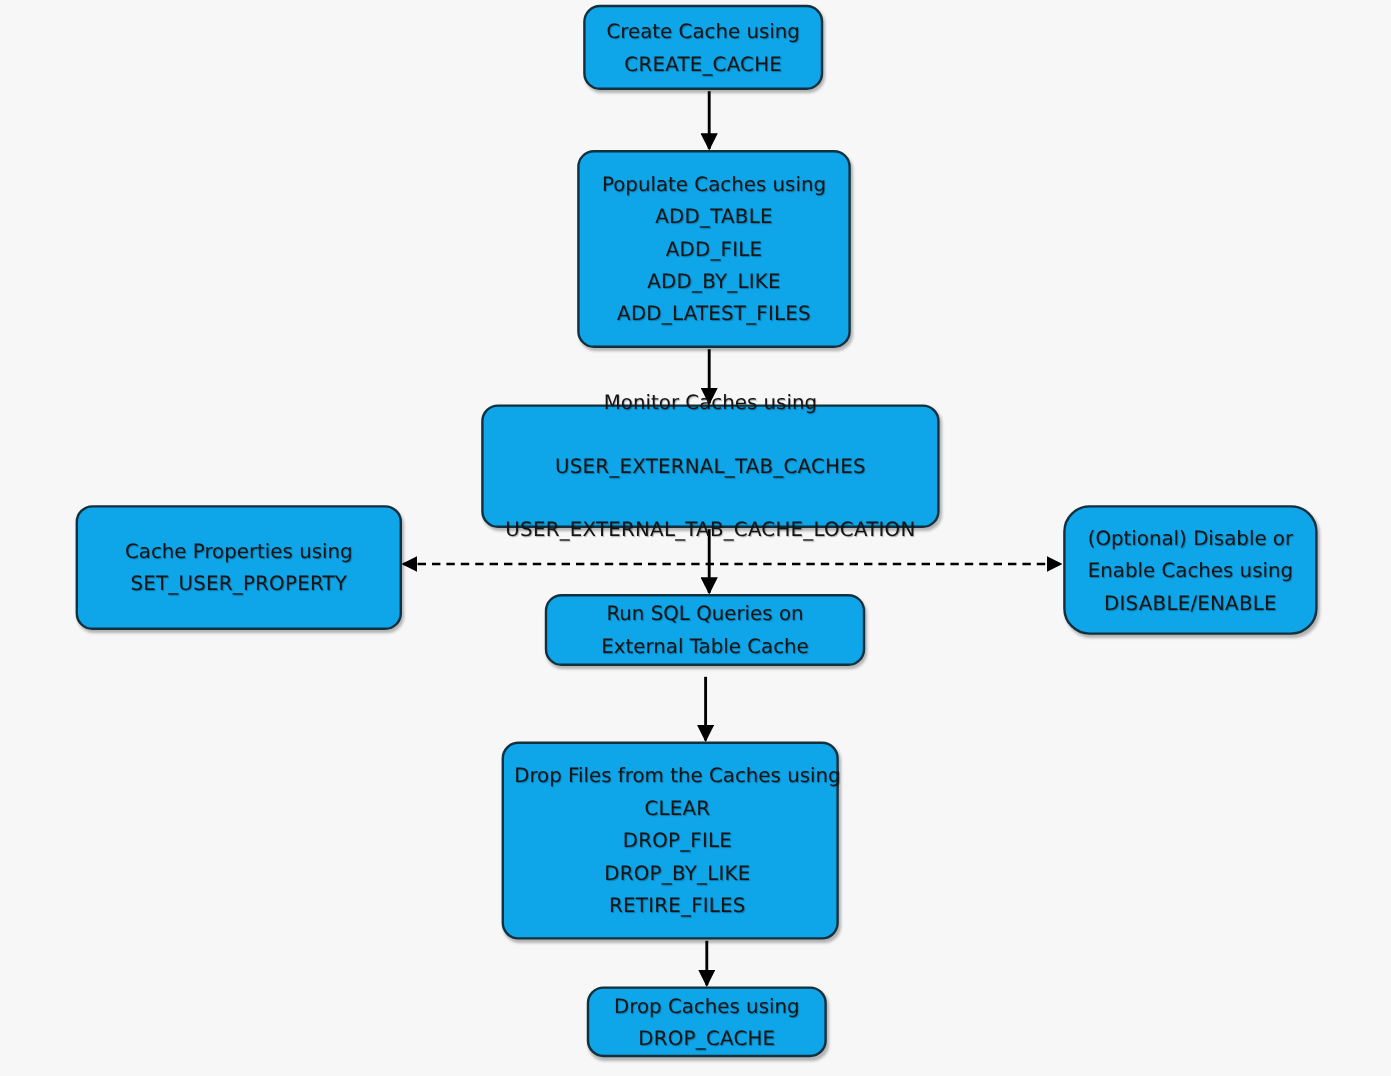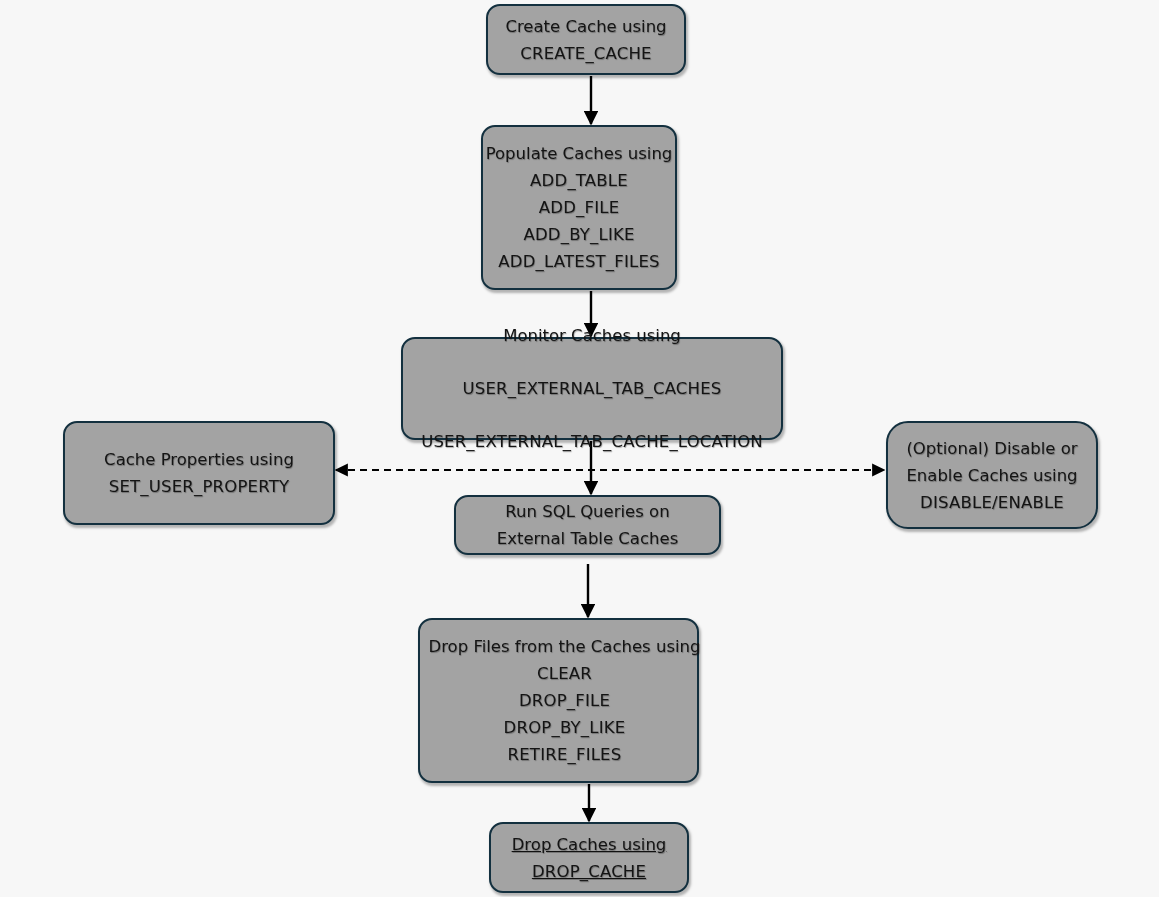--- a/index.html
+++ b/index.html
@@ -30,21 +30,21 @@
     top: 0;
     width: 1159px;
     height: 897px;
     pointer-events: none;
     z-index: 1;
   }
 
   .node {
     position: absolute;
     box-sizing: border-box;
-    background: #a3a3a3;
+    background: #0ea5e9;
     border: 2.2px solid #13303f;
     border-radius: 14px;
     box-shadow: 1.5px 2.5px 2.5px rgba(0,0,0,0.28);
     display: flex;
     flex-direction: column;
     align-items: center;
     justify-content: center;
     z-index: 3;
     color: #111111;
     text-align: center;
@@ -58,27 +58,27 @@
     color: #141414;
     text-shadow: 0.7px 0.9px 0.9px rgba(0,0,0,0.30);
   }
 
   .node .line.mono-ish {
     letter-spacing: 0.2px;
   }
 
   
   #node-create-cache      { left: 486px; top: 4px;   width: 200px; height: 71px; }
-  #node-populate-caches   { left: 481px; top: 125px; width: 196px; height: 165px; }
+  #node-populate-caches   { left: 481px; top: 125px; width: 228px; height: 165px; }
   #node-monitor-caches    { left: 401px; top: 337px; width: 382px; height: 103px; gap: 26px; }
   #node-set-properties    { left: 63px;  top: 421px; width: 272px; height: 104px; }
   #node-disable-enable    { left: 886px; top: 421px; width: 212px; height: 108px; border-radius: 22px; }
   #node-run-queries       { left: 454px; top: 495px; width: 267px; height: 60px; }
   #node-drop-files        { left: 418px; top: 618px; width: 281px; height: 165px; padding-left: 12px; }
-  #node-drop-caches       { left: 489px; top: 822px; width: 200px; height: 71px; text-decoration: underline; }
+  #node-drop-caches       { left: 489px; top: 822px; width: 200px; height: 59px; }
 </style>
 </head>
 <body>
 
 <div id="diagram-canvas">
 
   <svg id="connector-layer" viewBox="0 0 1159 897" width="1159" height="897">
     <defs>
       <marker id="arrow-end" viewBox="0 0 10 10" refX="9" refY="5" markerWidth="6" markerHeight="6" orient="auto-start-reverse">
         <path d="M 0 0 L 10 5 L 0 10 z" fill="#000000"></path>
@@ -126,21 +126,21 @@
   </div>
 
   <div class="node" id="node-disable-enable">
     <span class="line">(Optional) Disable or</span>
     <span class="line">Enable Caches using</span>
     <span class="line mono-ish">DISABLE/ENABLE</span>
   </div>
 
   <div class="node" id="node-run-queries">
     <span class="line">Run SQL Queries on</span>
-    <span class="line">External Table Caches</span>
+    <span class="line">External Table Cache</span>
   </div>
 
   <div class="node" id="node-drop-files">
     <span class="line">Drop Files from the Caches using</span>
     <span class="line mono-ish">CLEAR</span>
     <span class="line mono-ish">DROP_FILE</span>
     <span class="line mono-ish">DROP_BY_LIKE</span>
     <span class="line mono-ish">RETIRE_FILES</span>
   </div>
 

